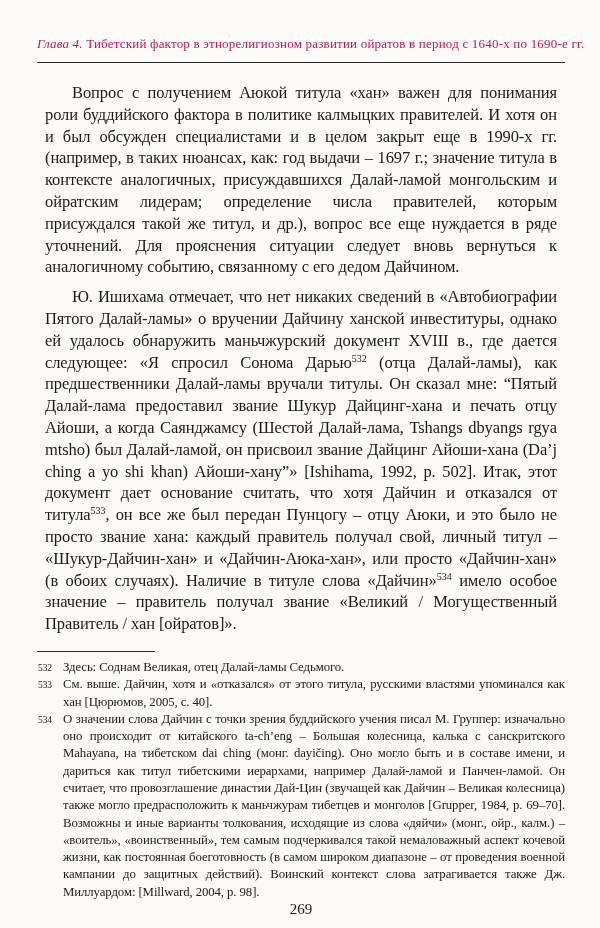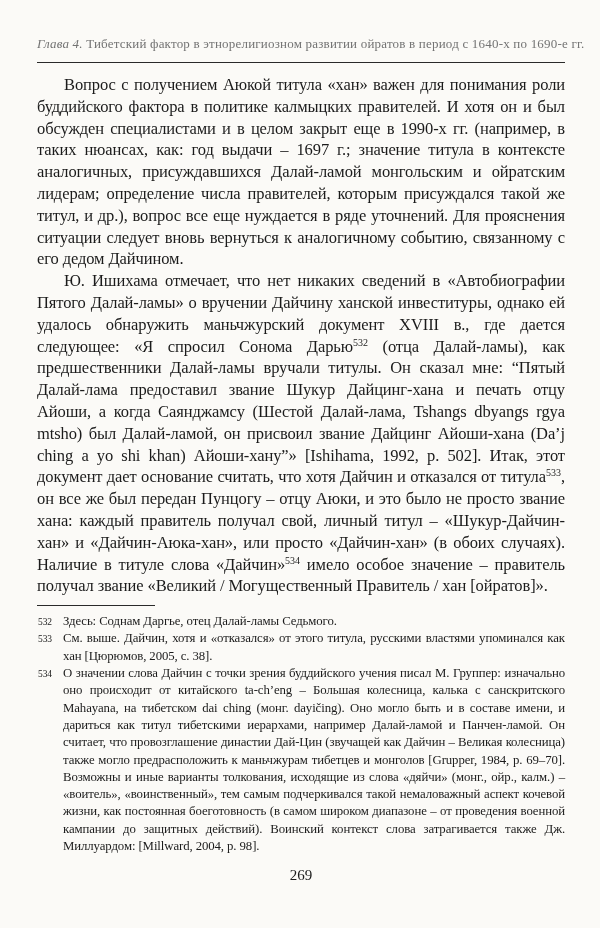--- a/index.html
+++ b/index.html
@@ -18,37 +18,37 @@
     display: flex;
     flex-direction: column;
     overflow: hidden;
   }
 
   .running-header {
     font-size: 13px;
     text-align: center;
     letter-spacing: 0.2px;
     white-space: nowrap;
-    color: #737373;
+    color: #be185d;
   }
   .chapter-label { font-style: italic; }
 
   .header-rule {
     border-bottom: 1.6px solid #2a2a2a;
     margin-top: 10px;
   }
 
   .body-text {
     margin-top: 11px;
     font-size: 16.5px;
     line-height: 21.8px;
     text-align: justify;
     letter-spacing: -0.1px;
   }
-  .para { margin: 0; text-indent: 27px; }
+  .para { margin: 8px; text-indent: 27px; }
   .para sup {
     font-size: 10px;
     line-height: 0;
     letter-spacing: 0;
     vertical-align: super;
   }
 
   .footnote-sep {
     width: 118px;
     border-top: 1.5px solid #2a2a2a;
@@ -94,24 +94,24 @@
 
   <div class="body-text">
     <p class="para">Вопрос с получением Аюкой титула «хан» важен для понимания роли буддийского фактора в политике калмыцких правителей. И хотя он и был обсужден специалистами и в целом закрыт еще в 1990-х гг. (например, в таких нюансах, как: год выдачи – 1697 г.; значение титула в контексте аналогичных, присуждавшихся Далай-ламой монгольским и ойратским лидерам; определение числа правителей, которым присуждался такой же титул, и др.), вопрос все еще нуждается в ряде уточнений. Для прояснения ситуации следует вновь вернуться к аналогичному событию, связанному с его дедом Дайчином.</p>
     <p class="para">Ю. Ишихама отмечает, что нет никаких сведений в «Автобиографии Пятого Далай-ламы» о вручении Дайчину ханской инвеституры, однако ей удалось обнаружить маньчжурский документ XVIII в., где дается следующее: «Я спросил Сонома Дарью<sup>532</sup> (отца Далай-ламы), как предшественники Далай-ламы вручали титулы. Он сказал мне: “Пятый Далай-лама предоставил звание Шукур Дайцинг-хана и печать отцу Айоши, а когда Саянджамсу (Шестой Далай-лама, Tshangs dbyangs rgya mtsho) был Далай-ламой, он присвоил звание Дайцинг Айоши-хана (Da’j ching a yo shi khan) Айоши-хану”» [Ishihama, 1992, p. 502]. Итак, этот документ дает основание считать, что хотя Дайчин и отказался от титула<sup>533</sup>, он все же был передан Пунцогу – отцу Аюки, и это было не просто звание хана: каждый правитель получал свой, личный титул – «Шукур-Дайчин-хан» и «Дайчин-Аюка-хан», или просто «Дайчин-хан» (в обоих случаях). Наличие в титуле слова «Дайчин»<sup>534</sup> имело особое значение – правитель получал звание «Великий / Могущественный Правитель / хан [ойратов]».</p>
   </div>
 
   <div class="footnote-sep"></div>
 
   <div class="footnotes">
     <p class="footnote">
-      <span class="fn-marker">532</span><span class="fn-text">Здесь: Соднам Даргье, отец Далай-ламы Седьмого.</span>
+      <span class="fn-marker">532</span><span class="fn-text">Здесь: Соднам Великая, отец Далай-ламы Седьмого.</span>
     </p>
     <p class="footnote">
-      <span class="fn-marker">533</span><span class="fn-text">См. выше. Дайчин, хотя и «отказался» от этого титула, русскими властями упоминался как хан [Цюрюмов, 2005, с. 38].</span>
+      <span class="fn-marker">533</span><span class="fn-text">См. выше. Дайчин, хотя и «отказался» от этого титула, русскими властями упоминался как хан [Цюрюмов, 2005, с. 40].</span>
     </p>
     <p class="footnote">
       <span class="fn-marker">534</span><span class="fn-text">О значении слова Дайчин с точки зрения буддийского учения писал М. Группер: изначально оно происходит от китайского ta-ch’eng – Большая колесница, калька с санскритского Mahayana, на тибетском dai ching (монг. dayičing). Оно могло быть и в составе имени, и дариться как титул тибетскими иерархами, например Далай-ламой и Панчен-ламой. Он считает, что провозглашение династии Дай-Цин (звучащей как Дайчин – Великая колесница) также могло предрасположить к маньчжурам тибетцев и монголов [Grupper, 1984, p. 69–70]. Возможны и иные варианты толкования, исходящие из слова «дяйчи» (монг., ойр., калм.) – «воитель», «воинственный», тем самым подчеркивался такой немаловажный аспект кочевой жизни, как постоянная боеготовность (в самом широком диапазоне – от проведения военной кампании до защитных действий). Воинский контекст слова затрагивается также Дж. Миллуардом: [Millward, 2004, p. 98].</span>
     </p>
   </div>
 
   <div class="page-number">269</div>
 
 </div>
 

